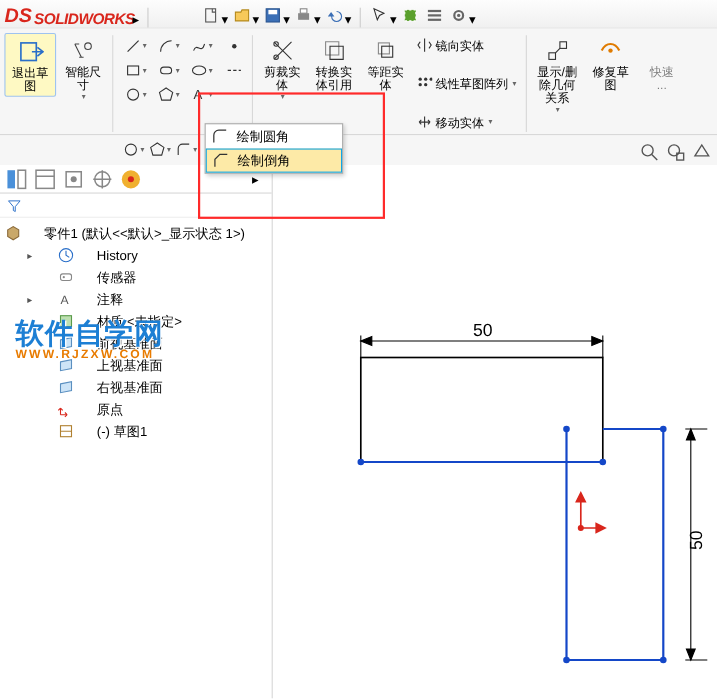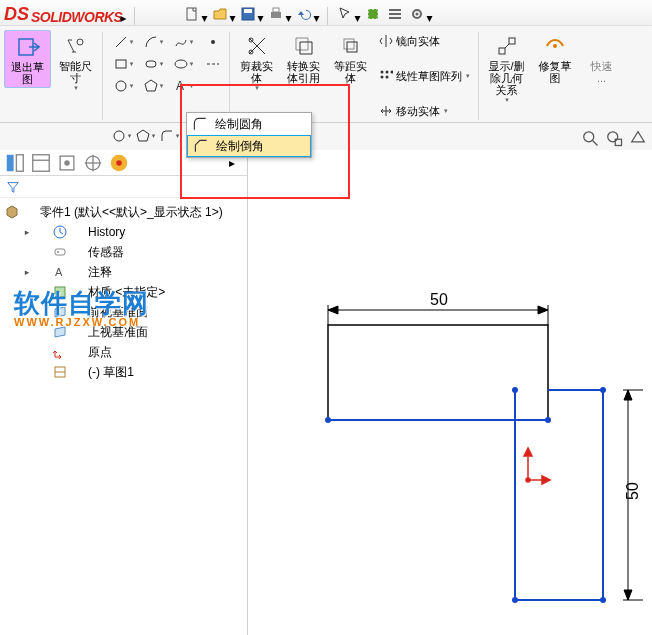--- a/index.html
+++ b/index.html
@@ -11,21 +11,21 @@
 .logo-d { color: #d9261c; font-size: 18px; font-style: italic; font-weight: bold; margin-right: 2px; }
 .title-sep { width: 1px; height: 18px; background: #ccc; margin: 0 6px; }
 .title-btn { width: 22px; height: 22px; display: flex; align-items: center; justify-content: center; cursor: pointer; }
 .title-btn svg { width: 16px; height: 16px; }
 .title-gap { width: 40px; }
 .drop-arrow { width: 8px; margin-left: -2px; }
 
 
 .ribbon { background: #f6f6f6; border-bottom: 1px solid #d0d0d0; padding: 4px 4px 0 4px; display: flex; align-items: flex-start; gap: 2px; }
 .ribbon-big { display: flex; flex-direction: column; align-items: center; padding: 2px 6px; cursor: pointer; min-width: 44px; }
-.ribbon-big.exit { background: #f0abfc; border: 1px solid #9ec3f0; border-radius: 2px; }
+.ribbon-big.exit { background: #fef9c3; border: 1px solid #9ec3f0; border-radius: 2px; }
 .ribbon-big .ic { height: 28px; display: flex; align-items: center; justify-content: center; }
 .ribbon-big .lbl { font-size: 11px; line-height: 12px; text-align: center; }
 .ribbon-sep { width: 1px; background: #d8d8d8; align-self: stretch; margin: 2px 2px; }
 .ribbon-col { display: flex; flex-direction: column; gap: 2px; padding: 2px; }
 .ribbon-row { display: flex; gap: 2px; align-items: center; }
 .mini { width: 20px; height: 20px; display: flex; align-items: center; justify-content: center; cursor: pointer; }
 .mini.dd { width: 28px; }
 .mini svg { width: 16px; height: 16px; }
 .dd-caret { font-size: 7px; color: #666; margin-left: 1px; }
 .ribbon-textcol { display: flex; flex-direction: column; gap: 17px; font-size: 11px; padding: 2px 4px; }
@@ -511,20 +511,29 @@
             <svg viewBox="0 0 16 16">
               <path d="M3 5l10-2v8l-10 2z" fill="#cde4f7" stroke="#5a8fc0"></path>
             </svg>
           </span>
         <span>上视基准面</span>
       </div>
       <div class="tnode ch">
         <span class="exp"></span>
           <span class="tic">
             <svg viewBox="0 0 16 16">
+              <path d="M3 5l10-2v8l-10 2z" fill="#cde4f7" stroke="#5a8fc0"></path>
+            </svg>
+          </span>
+        <span>右视基准面</span>
+      </div>
+      <div class="tnode ch">
+        <span class="exp"></span>
+          <span class="tic">
+            <svg viewBox="0 0 16 16">
               <path d="M3 13h6M3 13V7" stroke="#d9261c" fill="none"></path>
               <path d="M9 13l-2-2M9 13l-2 2M3 7l-2 2M3 7l2 2" stroke="#d9261c" fill="none"></path>
             </svg>
           </span>
         <span>原点</span>
       </div>
       <div class="tnode ch">
         <span class="exp"></span>
           <span class="tic">
             <svg viewBox="0 0 16 16">

